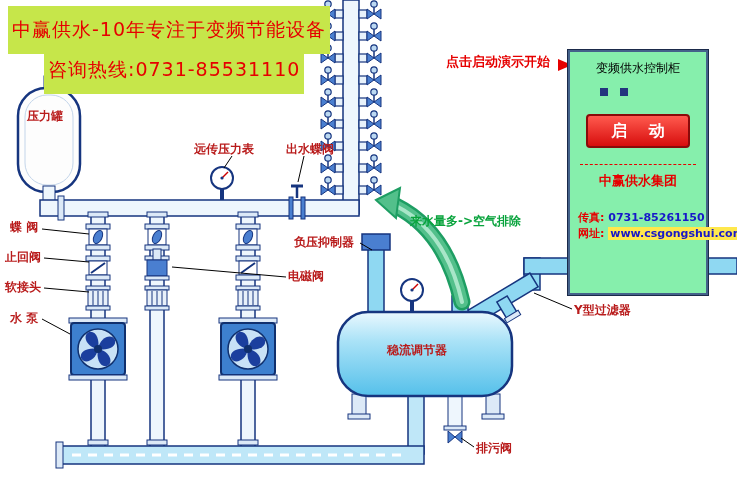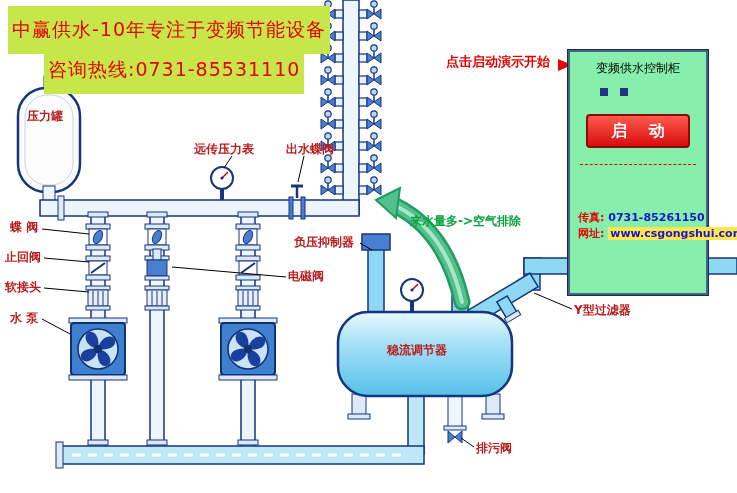--- a/index.html
+++ b/index.html
@@ -246,20 +246,21 @@
   <span class="lbl" style="left:476px;top:442px">排污阀</span>
 
   <div class="cabinet">
     <div class="cab-title">变频供水控制柜</div>
     <div class="cab-ind">
         <i></i>
         <i></i>
       </div>
     <button class="start-btn">启 动</button>
     <div class="cab-sep"></div>
+    <div class="cab-company">中赢供水集团</div>
     <div class="cab-line" style="top:158px">
       <span class="r">传真:</span>
       <span class="b">0731-85261150</span>
     </div>
     <div class="cab-line" style="top:174px">
       <span class="r">网址:</span>
       <span class="cab-url">www.csgongshui.com</span>
     </div>
   </div>
 

